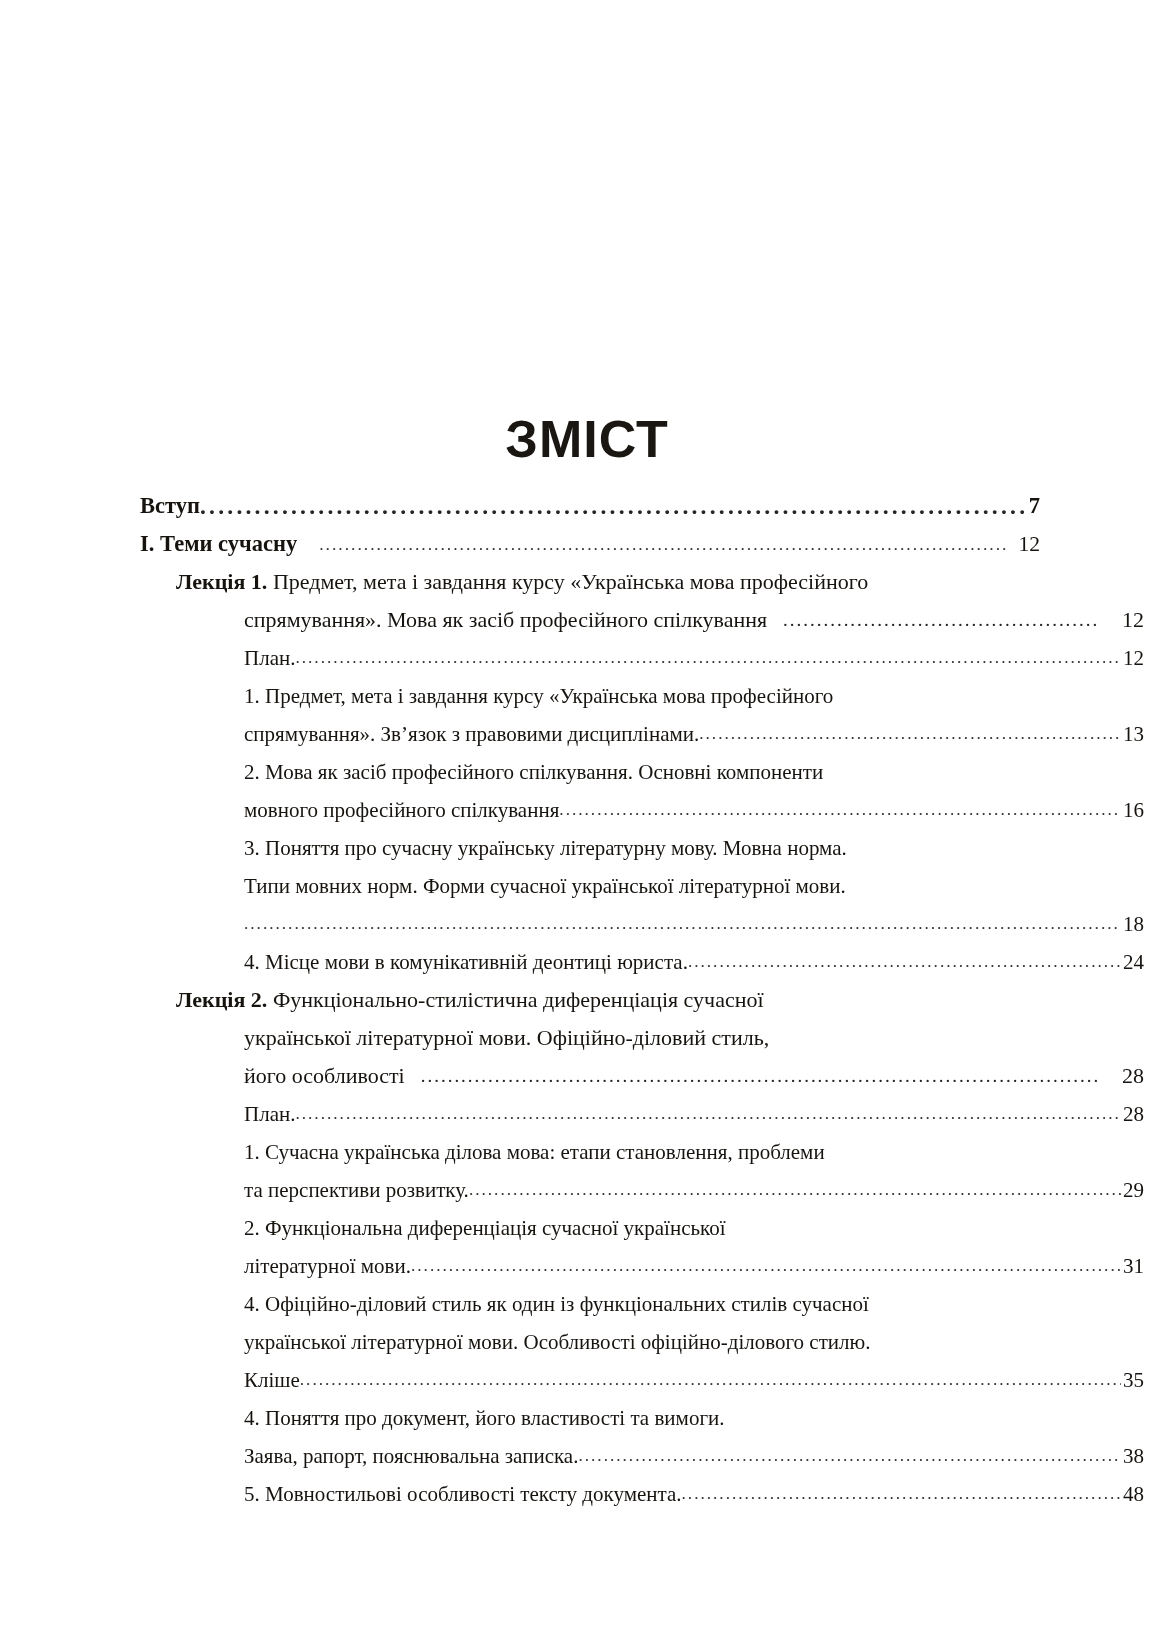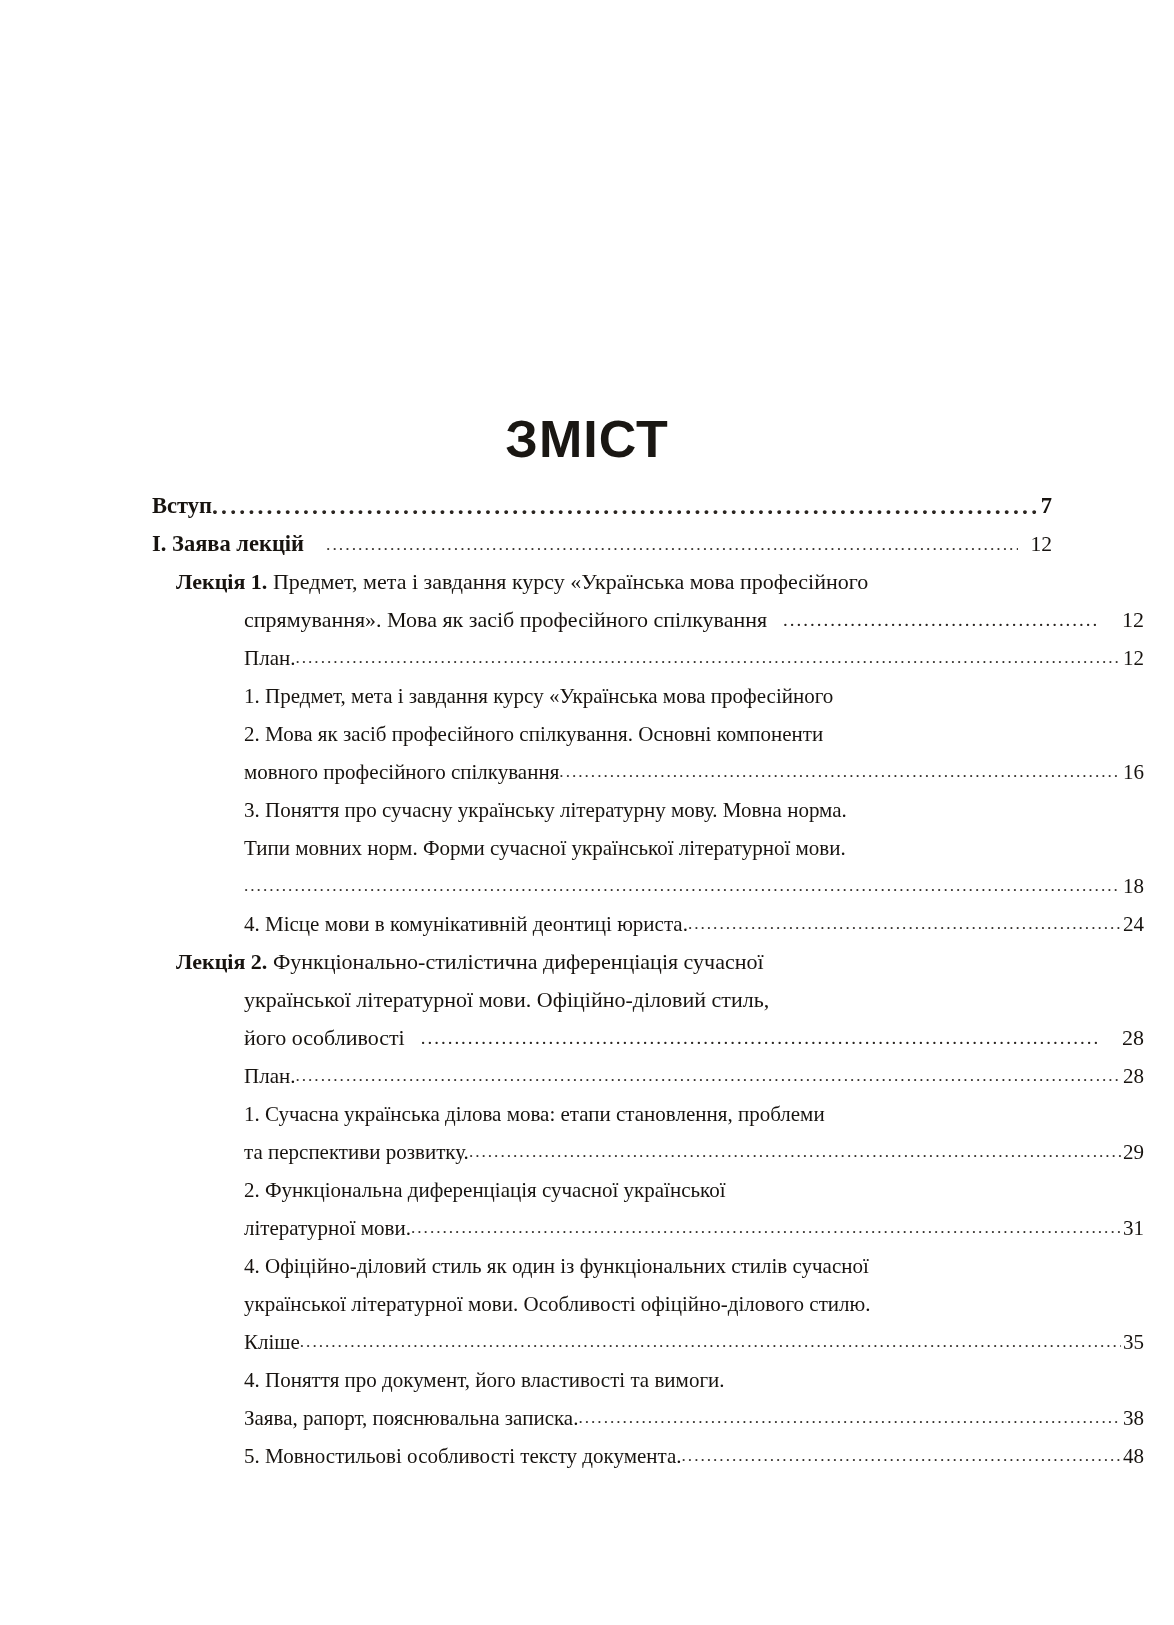--- a/index.html
+++ b/index.html
@@ -78,21 +78,21 @@
   }
 
   .entry .pageno {
     flex: 0 0 auto;
     padding-left: 1px;
     white-space: nowrap;
   }
 
   
   .lvl-top {
-    margin-left: 12px;
+    margin-left: 0px;
     font-weight: 700;
     font-size: 22.5px;
   }
   .lvl-top .pageno { font-weight: 700; }
 
   .lvl-top.bigdots .leader::after {
     letter-spacing: 3.2px;
     font-weight: 700;
     font-size: 1.05em;
   }
@@ -149,41 +149,46 @@
 
   <h1 class="toc-title">ЗМІСТ</h1>
 
   <div class="toc" id="toc-root">
       <div class="entry lvl-top bigdots">
         <span class="txt">Вступ</span>
         <span class="leader"></span>
         <span class="pageno">7</span>
       </div>
       <div class="entry lvl-top finedots">
-        <span class="txt">I. Заява лекцій</span>
+        <span class="txt">I. Теми сучасну</span>
         <span class="leader"></span>
         <span class="pageno">12</span>
       </div>
       <div class="entry lvl-lect plain">
         <span class="lect-no">Лекція 1.</span>
         <span class="txt"> Предмет, мета і завдання курсу «Українська мова професійного</span>
       </div>
       <div class="entry lvl-lect-cont">
         <span class="txt">спрямування». Мова як засіб професійного спілкування</span>
         <span class="leader"></span>
         <span class="pageno">12</span>
       </div>
       <div class="entry lvl-sub">
         <span class="txt">План.</span>
         <span class="leader"></span>
         <span class="pageno">12</span>
       </div>
       <div class="entry lvl-sub plain">
         <span class="txt">1. Предмет, мета і завдання курсу «Українська мова професійного</span>
       </div>
+      <div class="entry lvl-sub">
+        <span class="txt">спрямування». Зв’язок з правовими дисциплінами.</span>
+        <span class="leader"></span>
+        <span class="pageno">13</span>
+      </div>
       <div class="entry lvl-sub plain">
         <span class="txt">2. Мова як засіб професійного спілкування. Основні компоненти</span>
       </div>
       <div class="entry lvl-sub">
         <span class="txt">мовного професійного спілкування</span>
         <span class="leader"></span>
         <span class="pageno">16</span>
       </div>
       <div class="entry lvl-sub plain">
         <span class="txt">3. Поняття про сучасну українську літературну мову. Мовна норма.</span>

